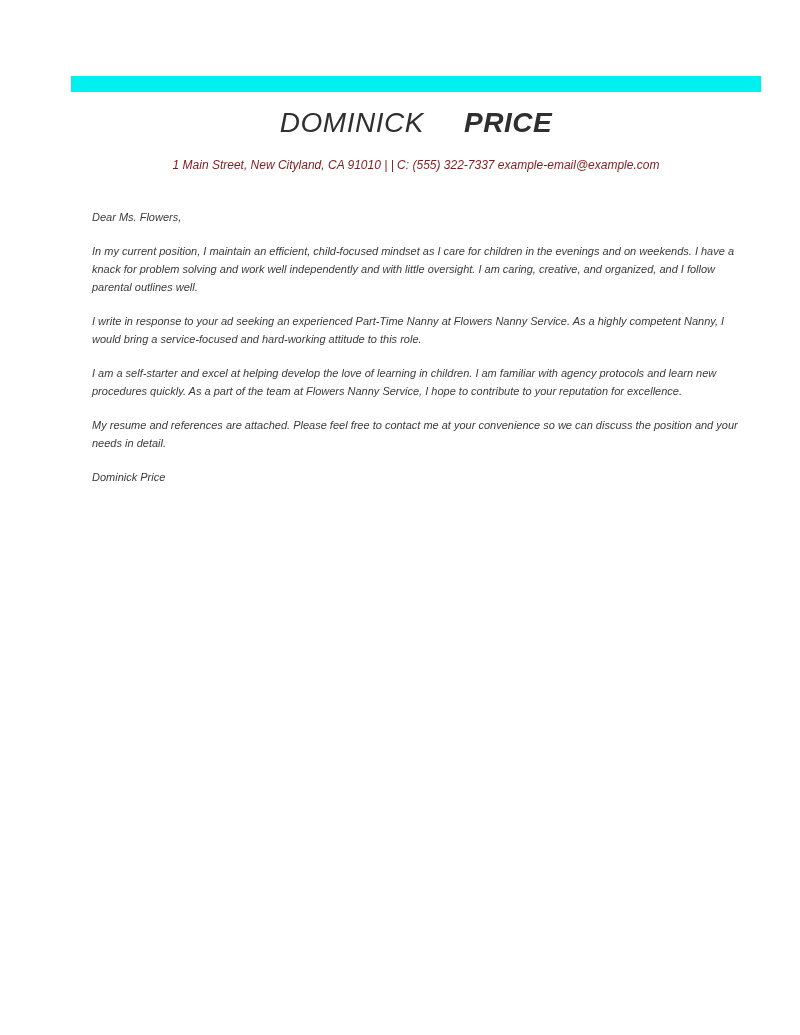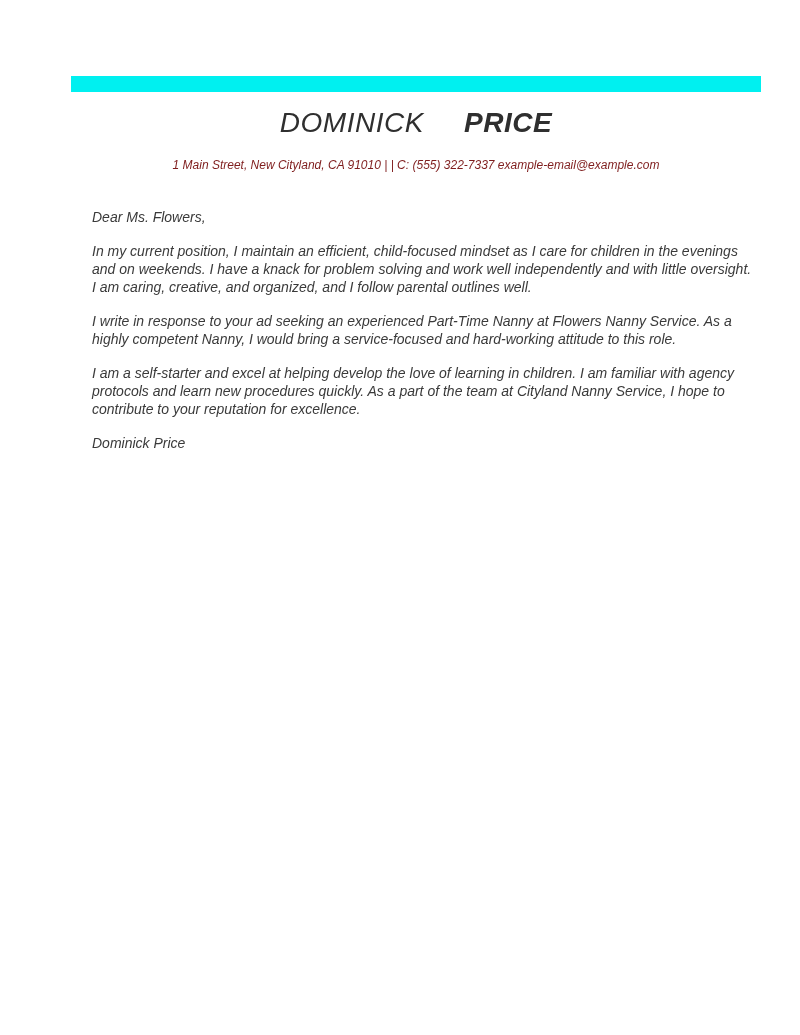--- a/index.html
+++ b/index.html
@@ -32,21 +32,21 @@
   .name .last  { font-weight: 700; }
   .contact {
     text-align: center;
     font-size: 12px;
     line-height: 18px;
     color: #7f1d1d;
   }
   .letter {
     width: 694px;
     margin: 10px 0 0 52px;
-    font-size: 14px;
+    font-size: 11px;
     line-height: 18px;
     color: #3a3a3a;
   }
   .letter p { margin: 0; }
   .salutation   { margin-bottom: 10px; }
   .para         { margin-bottom: 19px; }
   .para-last    { margin-bottom: 12px; }
   .closing      { margin-bottom: 36px; }
   .signature    { margin-bottom: 0; }
 </style>
@@ -61,20 +61,21 @@
 
   <div class="contact">1 Main Street, New Cityland, CA 91010 | | C: (555) 322-7337 example-email@example.com</div>
 
   <div class="letter">
     <p class="salutation">Dear Ms. Flowers,</p>
 
     <p class="para">In my current position, I maintain an efficient, child-focused mindset as I care for children in the evenings and on weekends. I have a knack for problem solving and work well independently and with little oversight. I am caring, creative, and organized, and I follow parental outlines well.</p>
 
     <p class="para">I write in response to your ad seeking an experienced Part-Time Nanny at Flowers Nanny Service. As a highly competent Nanny, I would bring a service-focused and hard-working attitude to this role.</p>
 
-    <p class="para">I am a self-starter and excel at helping develop the love of learning in children. I am familiar with agency protocols and learn new procedures quickly. As a part of the team at Cityland Nanny Service, I hope to contribute to your reputation for excellence.</p>
+    <p class="para">I am a self-starter and excel at helping develop the love of learning in children. I am familiar with agency protocols and learn new procedures quickly. As a part of the team at Flowers Nanny Service, I hope to contribute to your reputation for excellence.</p>
 
+    <p class="para-last">My resume and references are attached. Please feel free to contact me at your convenience so we can discuss the position and your needs in detail.</p>
 
 
     <p class="signature">Dominick Price</p>
   </div>
 
 </div>
 
 </body></html>

